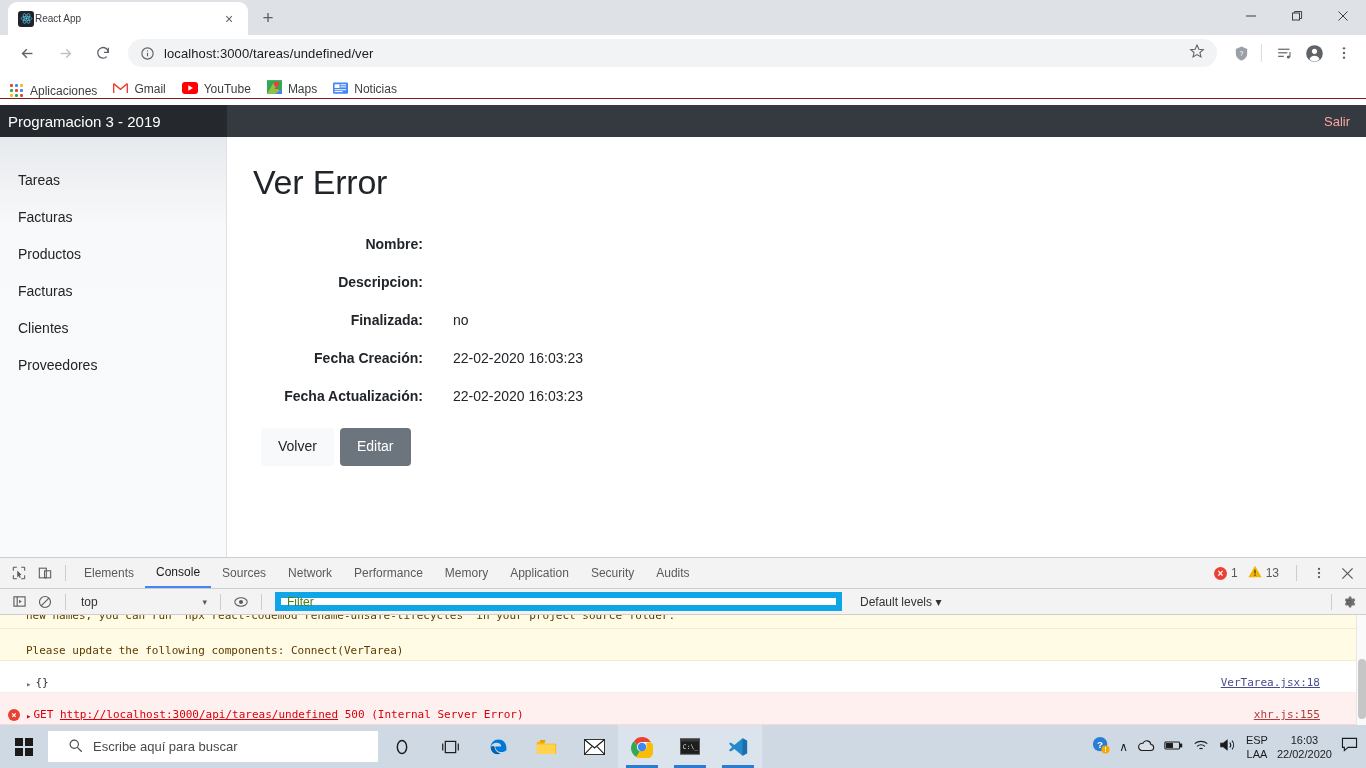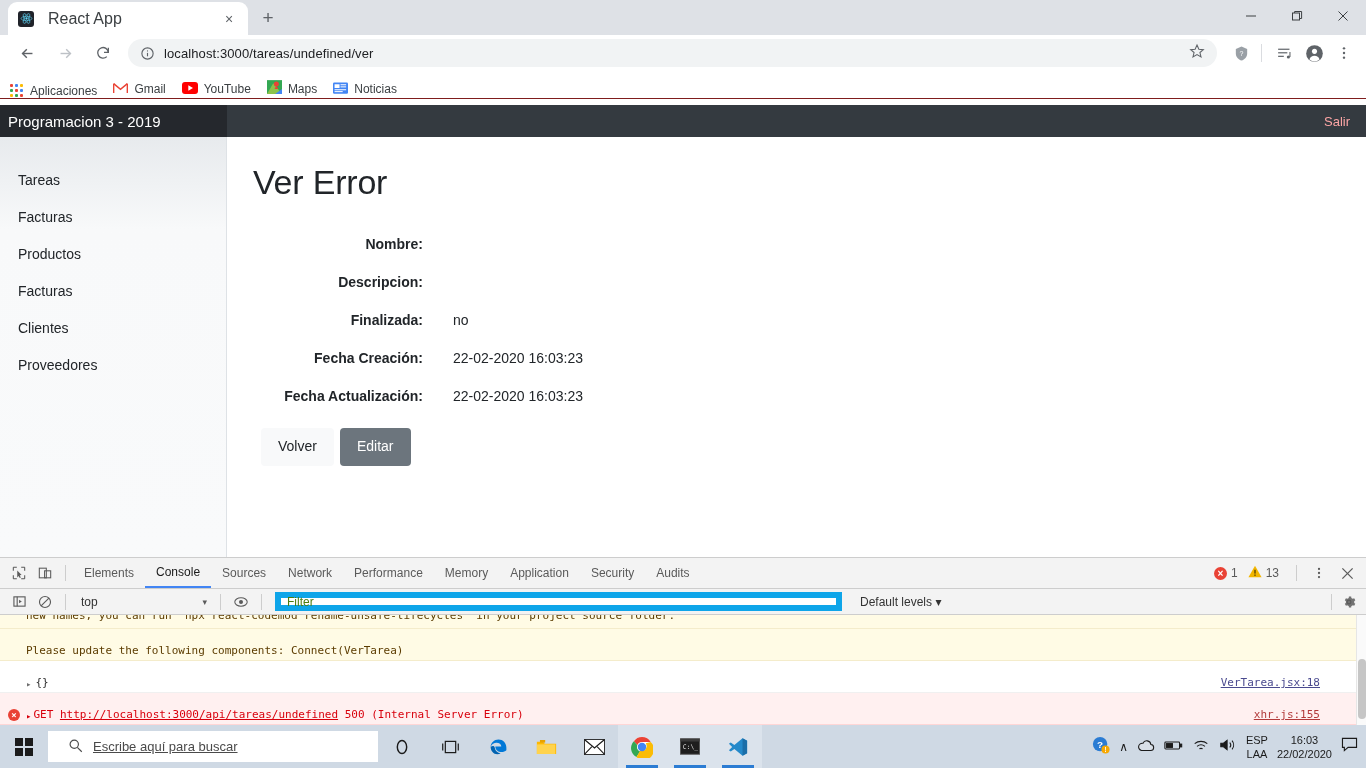--- a/index.html
+++ b/index.html
@@ -17,21 +17,21 @@
     width: 240px; height: 33px; background: #fff;
     border-radius: 9px 9px 0 0; display: flex; align-items: center;
     padding: 0 10px; position: relative; margin-top: 2px;
   }
   .tab-favicon {
     width: 16px; height: 16px; border-radius: 3px; background: #20232a;
     display: flex; align-items: center; justify-content: center; flex: 0 0 16px;
   }
   .tab-favicon svg { display: block; }
   .tab-title {
-    font-size: 16px; color: #3c4043; margin-left: 14px;
+    font-size: 10px; color: #3c4043; margin-left: 1px;
     flex: 1; white-space: nowrap; overflow: hidden; text-overflow: ellipsis;
   }
   .tab-close {
     width: 18px; height: 18px; display: flex; align-items: center;
     justify-content: center; color: #5f6368; font-size: 14px; line-height: 1;
   }
   .newtab {
     width: 28px; height: 28px; margin-left: 6px; margin-bottom: 3px;
     display: flex; align-items: center; justify-content: center;
     color: #5f6368; font-size: 19px; font-weight: 300;
@@ -133,21 +133,21 @@
   .prompt-row { padding: 4px 8px; color: #4a8fe0; font-family: "DejaVu Sans Mono", monospace; font-size: 12px; }
   .vscroll { position: absolute; right: 0; top: 0; width: 10px; height: 110px; background: #fafafa; border-left: 1px solid #e6e6e6; }
   .vscroll i { position: absolute; top: 44px; left: 1px; width: 8px; height: 60px; background: #c6c6c6; border-radius: 4px; display: block; }
 
   
   .taskbar { position: absolute; left: 0; top: 725px; width: 1366px; height: 43px; background: #cfd9e4; display: flex; align-items: center; }
   .start { width: 48px; height: 43px; display: flex; align-items: center; justify-content: center; }
   .winlogo { width: 18px; height: 18px; display: grid; grid-template-columns: 8px 8px; grid-template-rows: 8px 8px; gap: 2px; }
   .winlogo i { background: #1b1b1b; display: block; }
   .search-pill { width: 330px; height: 31px; background: #fff; display: flex; align-items: center; padding: 0 10px; color: #4a4a4a; font-size: 13px; }
-  .search-pill span { margin-left: 10px; text-decoration: underline; }
+  .search-pill span { margin-left: 10px; }
   .tb-app { width: 48px; height: 43px; display: flex; align-items: center; justify-content: center; position: relative; }
   .tb-app.active { background: #dbe3ec; }
   .tb-app.active::after { content: ""; position: absolute; bottom: 0; left: 8px; right: 8px; height: 3px; background: #2b7cd3; }
   .tray { margin-left: auto; display: flex; align-items: center; gap: 9px; padding-right: 8px; color: #1b1b1b; }
   .tray-clock { font-size: 11px; line-height: 14px; text-align: center; color: #1b1b1b; }
   .tray-lang { font-size: 11px; line-height: 14px; text-align: center; color: #1b1b1b; }
 </style>
 </head>
 <body>
 

